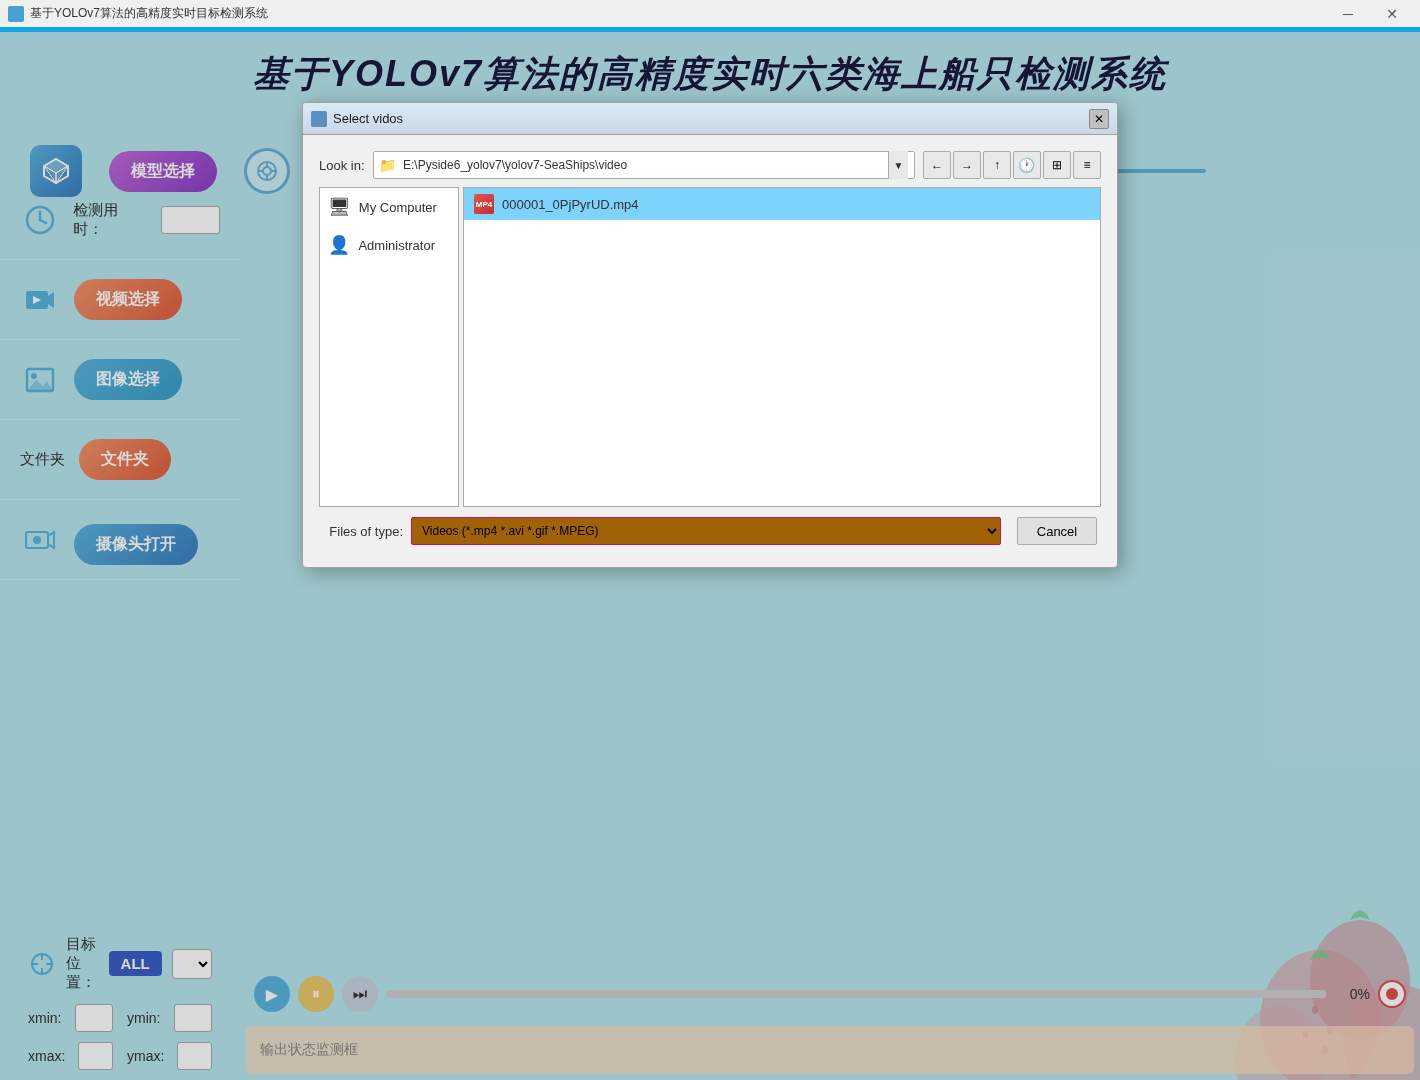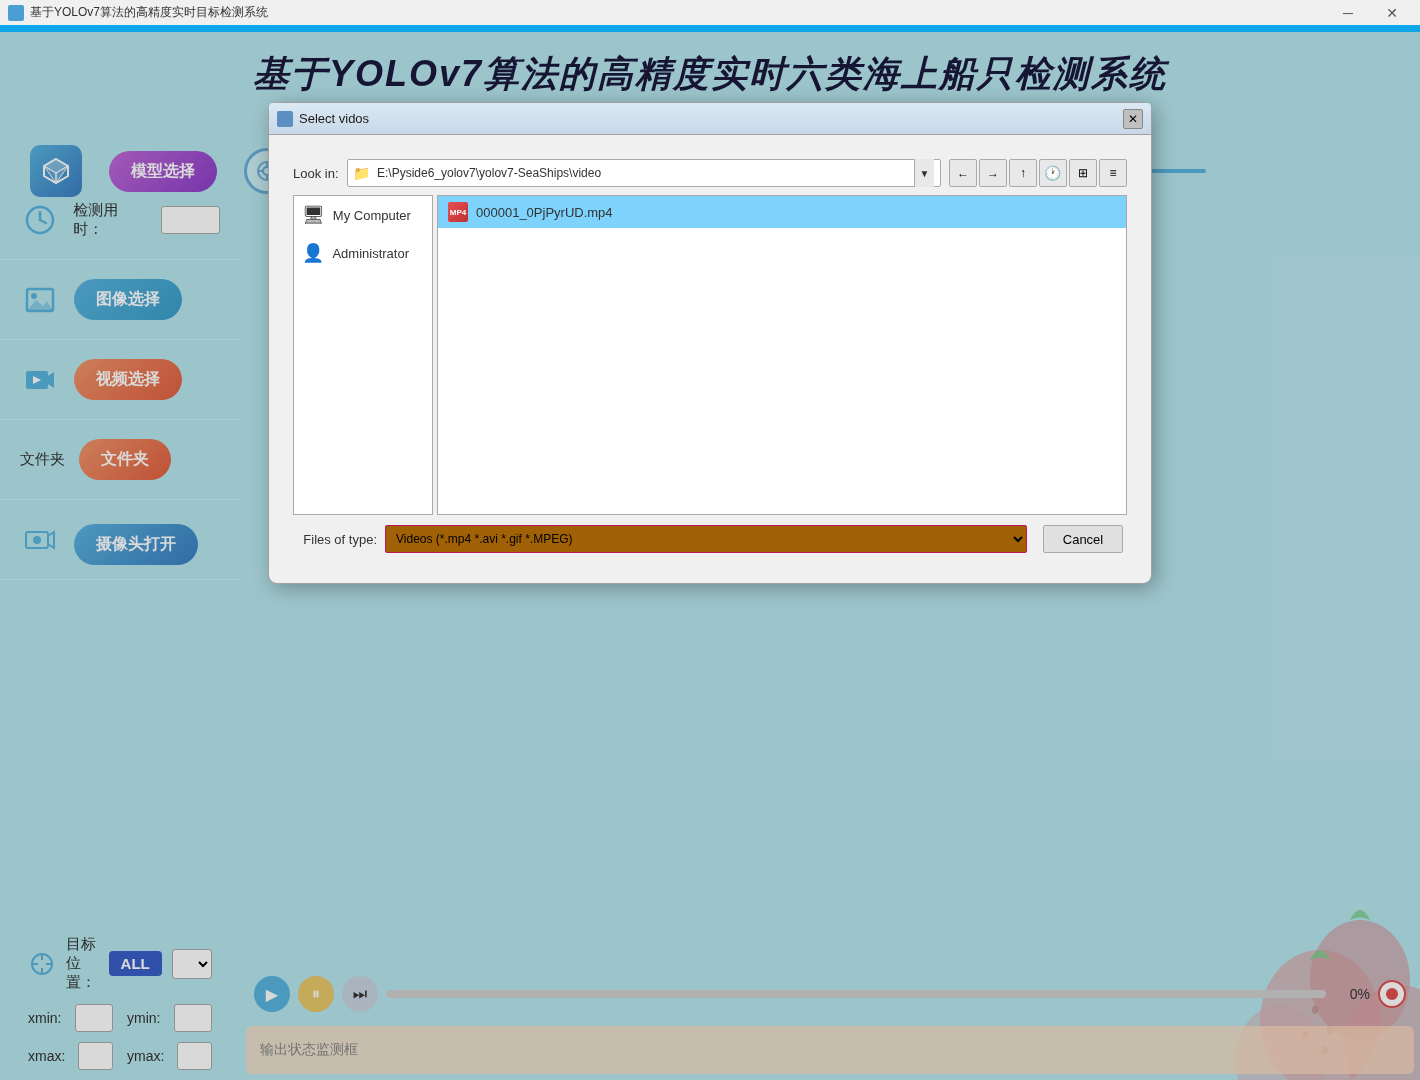--- a/index.html
+++ b/index.html
@@ -12,21 +12,21 @@
       position: relative;
     }
 
     
     .title-bar {
       background: #f0f0f0;
       height: 32px;
       display: flex;
       align-items: center;
       padding: 0 8px;
-      border-bottom: 7px solid #0ea5e9;
+      border-bottom: 5px solid #0ea5e9;
       position: relative;
     }
     .title-bar-icon {
       width: 16px;
       height: 16px;
       background: #4a9fd4;
       border-radius: 2px;
       margin-right: 6px;
     }
     .title-bar-text {
@@ -388,22 +388,22 @@
       align-items: flex-start;
       justify-content: center;
       padding-top: 70px;
       z-index: 100;
     }
 
     
     .file-dialog {
       background: #f0f0f0;
       border: 1px solid #a0a0a0;
-      border-radius: 9px;
-      width: 884px;
+      border-radius: 4px;
+      width: 816px;
       box-shadow: 4px 4px 20px rgba(0,0,0,0.3);
     }
     .dialog-title-bar {
       background: linear-gradient(to bottom, #dce9f5, #c8d8e8);
       height: 32px;
       display: flex;
       align-items: center;
       padding: 0 8px;
       border-radius: 4px 4px 0 0;
       border-bottom: 1px solid #a0a0a0;
@@ -427,21 +427,21 @@
       border: 1px solid #888;
       border-radius: 2px;
       cursor: pointer;
       display: flex;
       align-items: center;
       justify-content: center;
       font-size: 12px;
     }
 
     .dialog-body {
-      padding: 24px;
+      padding: 16px;
     }
 
     
     .look-in-row {
       display: flex;
       align-items: center;
       gap: 8px;
       margin-bottom: 8px;
     }
     .look-in-label {
@@ -708,37 +708,37 @@
           <line x1="16" y1="16" x2="22" y2="19" stroke="#5ab4e0" stroke-width="2.5" stroke-linecap="round"></line>
         </svg>
       </div>
       <span class="panel-label">检测用时：</span>
       <div class="panel-box"></div>
     </div>
 
     <div class="panel-row">
       <div class="panel-icon">
         <svg width="32" height="32" viewBox="0 0 32 32">
+          <rect x="2" y="7" width="22" height="18" rx="2" fill="#5ab4e0"></rect>
+          <polygon points="24,12 30,8 30,24 24,20" fill="#5ab4e0"></polygon>
+          <polygon points="9,12 9,20 17,16" fill="white"></polygon>
+        </svg>
+      </div>
+      <button class="btn-salmon">视频选择</button>
+    </div>
+
+    <div class="panel-row">
+      <div class="panel-icon">
+        <svg width="32" height="32" viewBox="0 0 32 32">
           <rect x="3" y="5" width="26" height="22" rx="2" fill="none" stroke="#5ab4e0" stroke-width="2.5"></rect>
           <circle cx="10" cy="12" r="3" fill="#5ab4e0"></circle>
           <polygon points="3,27 12,16 19,22 23,17 29,27" fill="#5ab4e0" opacity="0.5"></polygon>
         </svg>
       </div>
       <button class="btn-teal">图像选择</button>
-    </div>
-
-    <div class="panel-row">
-      <div class="panel-icon">
-        <svg width="32" height="32" viewBox="0 0 32 32">
-          <rect x="2" y="7" width="22" height="18" rx="2" fill="#5ab4e0"></rect>
-          <polygon points="24,12 30,8 30,24 24,20" fill="#5ab4e0"></polygon>
-          <polygon points="9,12 9,20 17,16" fill="white"></polygon>
-        </svg>
-      </div>
-      <button class="btn-salmon">视频选择</button>
     </div>
 
     <div class="panel-row">
       <span class="panel-label">文件夹</span>
       <button class="btn-salmon">文件夹</button>
     </div>
 
     <div class="panel-row">
       <div class="panel-icon">
         <svg width="32" height="32" viewBox="0 0 32 32">

